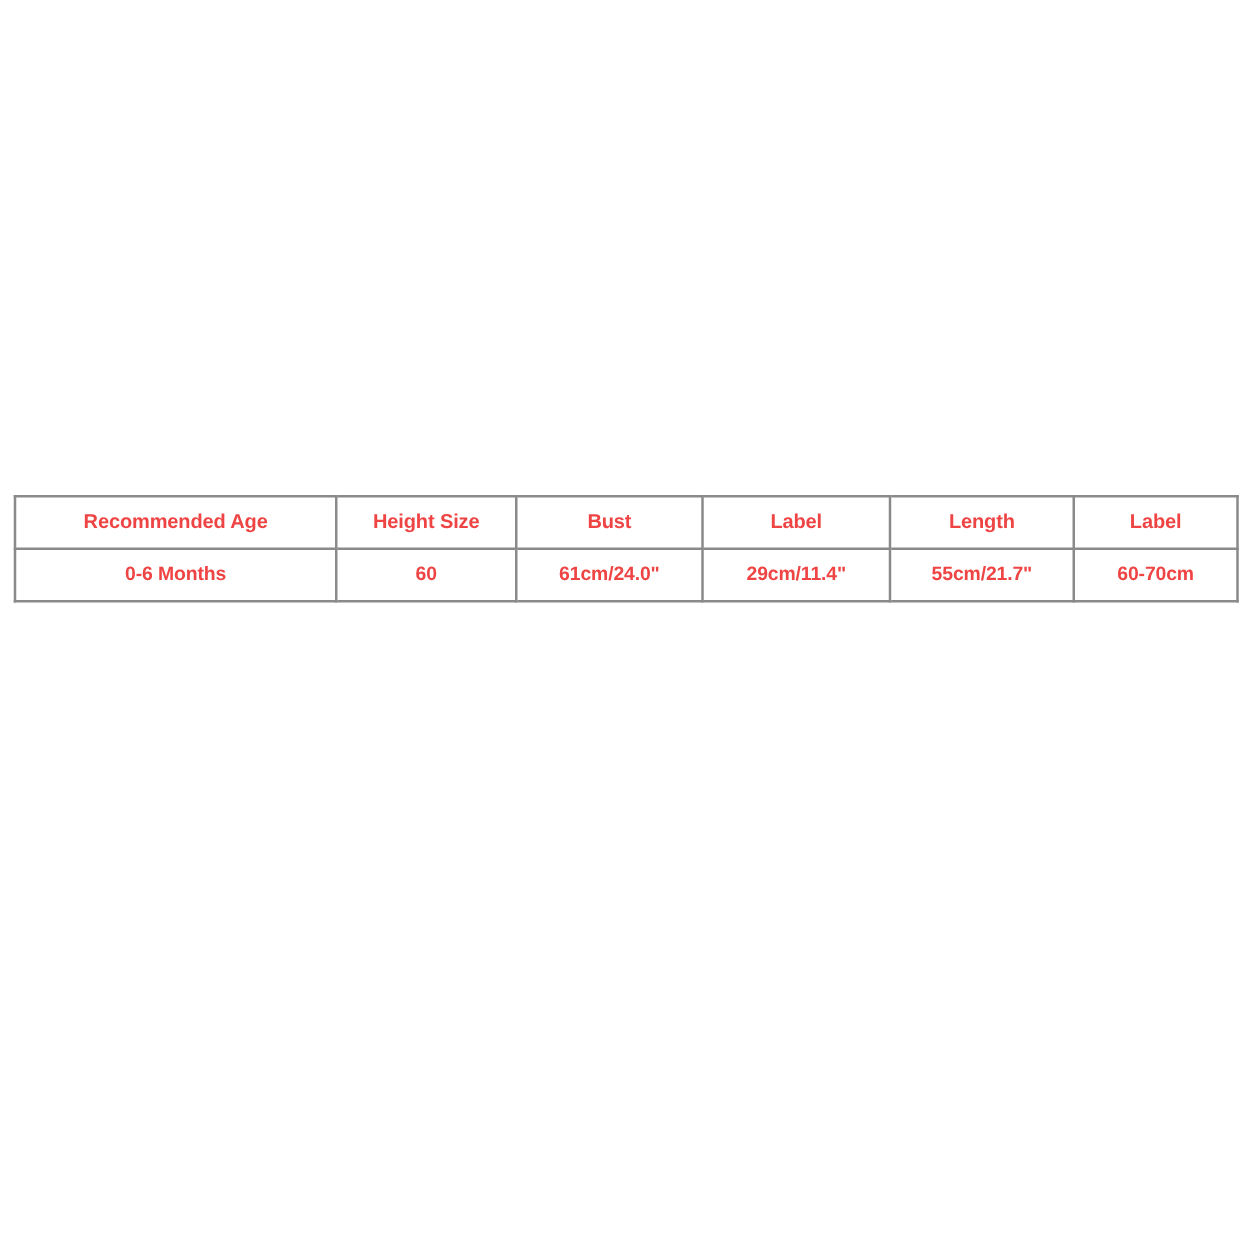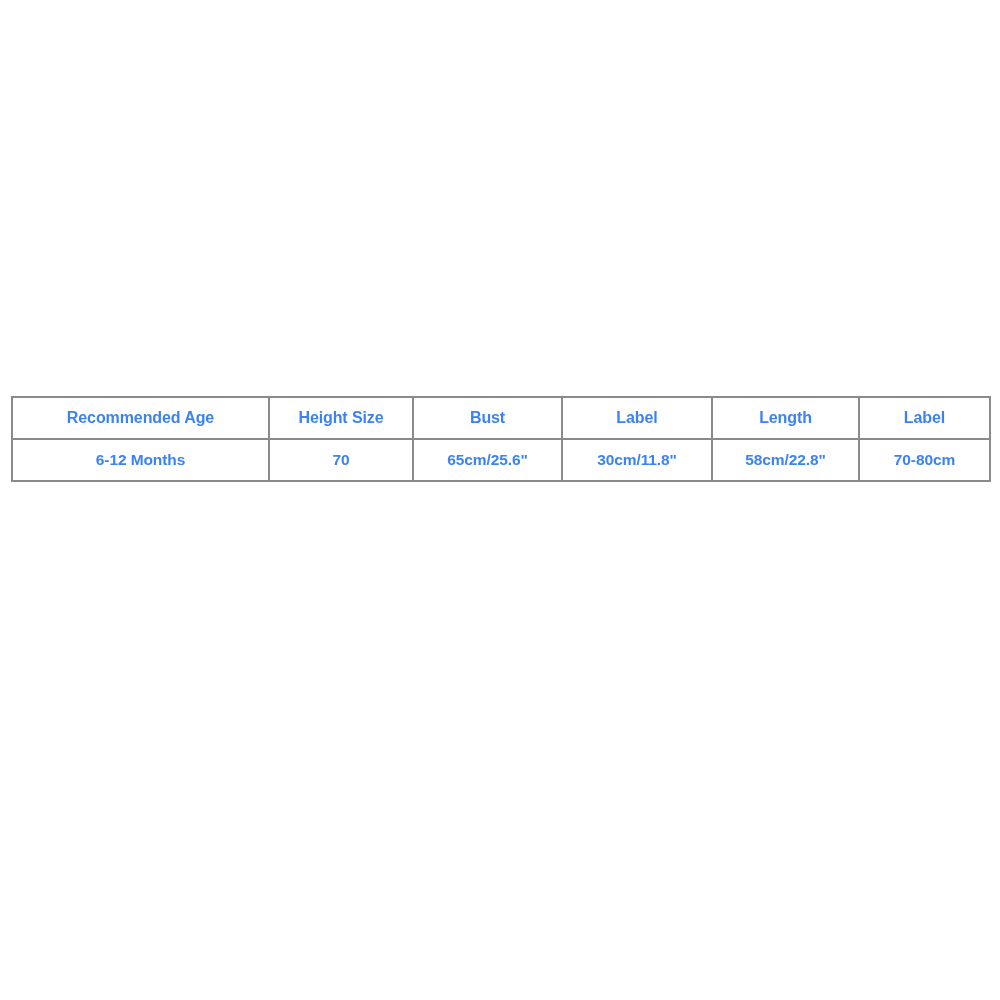--- a/index.html
+++ b/index.html
@@ -31,21 +31,21 @@
     background: #ffffff;
   }
 
   table.size-chart th,
   table.size-chart td {
     border: 2px solid #8a8a8a;
     height: 40px;
     padding: 0 2px;
     text-align: center;
     vertical-align: middle;
-    color: #3b82f6;
+    color: #ef4444;
     font-weight: bold;
     font-size: 15.5px;
     line-height: 1.1;
     letter-spacing: -0.1px;
     white-space: nowrap;
     font-family: "Liberation Sans", "DejaVu Sans", sans-serif;
   }
 
   table.size-chart th {
     font-size: 16px;
@@ -77,22 +77,22 @@
         <th>Recommended Age</th>
         <th>Height Size</th>
         <th>Bust</th>
         <th>Label</th>
         <th>Length</th>
         <th>Label</th>
       </tr>
     </thead>
     <tbody>
       <tr>
-        <td>6-12 Months</td>
-        <td>70</td>
-        <td>65cm/25.6"</td>
-        <td>30cm/11.8"</td>
-        <td>58cm/22.8"</td>
-        <td>70-80cm</td>
+        <td>0-6 Months</td>
+        <td>60</td>
+        <td>61cm/24.0"</td>
+        <td>29cm/11.4"</td>
+        <td>55cm/21.7"</td>
+        <td>60-70cm</td>
       </tr>
     </tbody>
   </table>
 </div>
 
 </body></html>

